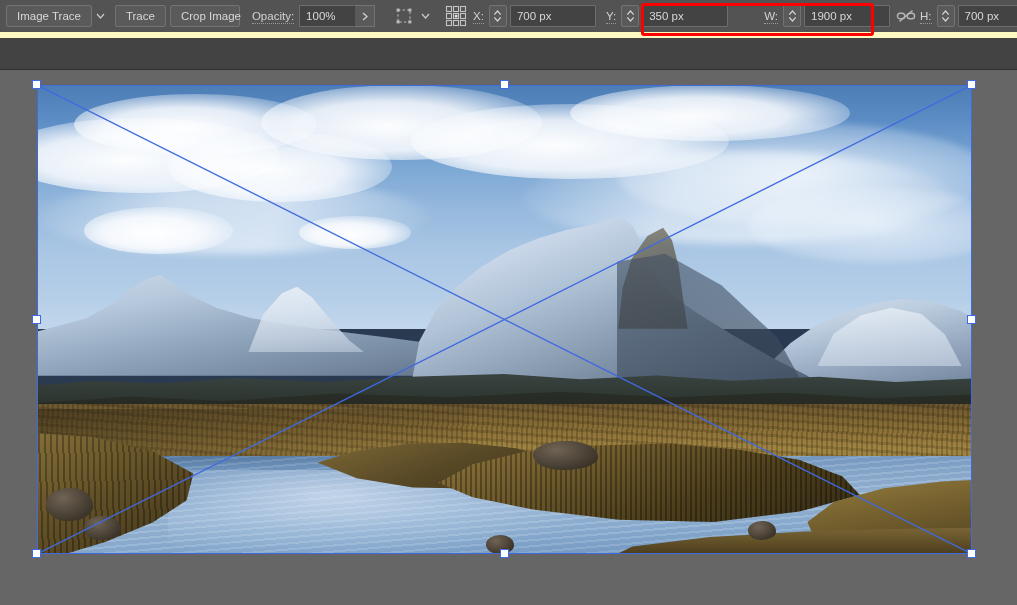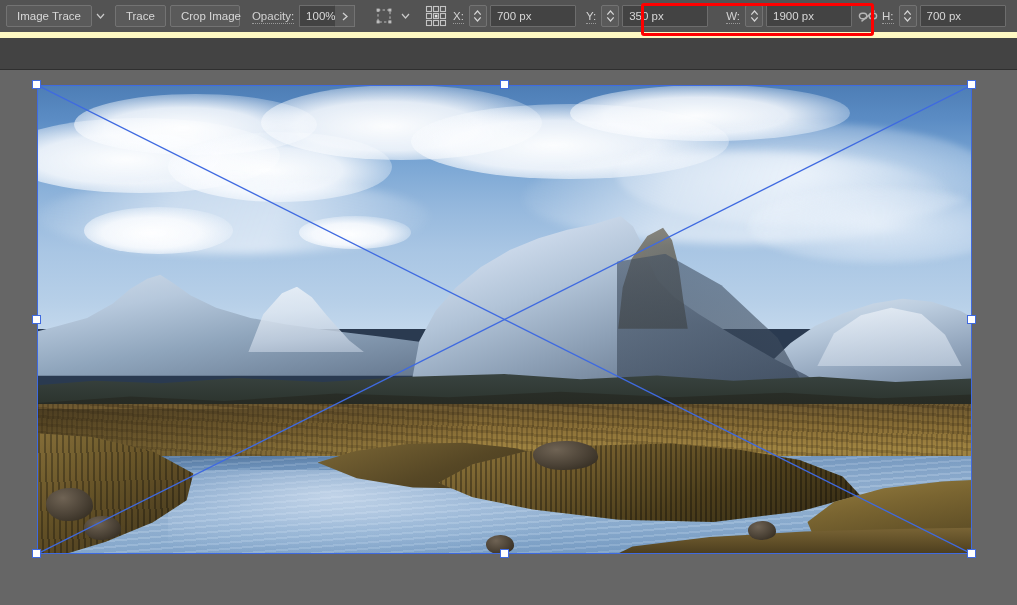--- a/index.html
+++ b/index.html
@@ -361,21 +361,21 @@
     </svg>
   </div>
 
   <div class="btn" style="width:72px">Trace</div>
 
   <div class="btn" style="width:70px;margin-right:12px">Crop Image</div>
 
   <div class="grp">
     <span class="field-label">Opacity:</span>
     <div style="display:flex">
-      <div class="txtfield" style="width:36px;border-right:none">100%</div>
+      <div class="txtfield" style="width:56px;border-right:none">100%</div>
       <div class="arrow-btn">
         <svg width="6" height="9" viewBox="0 0 6 9" aria-hidden="true">
           <path d="M1 1 L5 4.5 L1 8" fill="none" stroke="#d0d0d0" stroke-width="1.3"></path>
         </svg>
       </div>
     </div>
   </div>
 
   <div class="sep"></div>
 
@@ -427,21 +427,21 @@
   </div>
 
   <div class="grp">
     <span class="field-label">Y:</span>
     <div class="stepper">
       <svg width="9" height="14" viewBox="0 0 9 14" aria-hidden="true">
         <path d="M1.3 5.6 L4.5 2 L7.7 5.6" fill="none" stroke="#d6d6d6" stroke-width="1.2"></path>
         <path d="M1.3 8.4 L4.5 12 L7.7 8.4" fill="none" stroke="#d6d6d6" stroke-width="1.2"></path>
       </svg>
     </div>
-    <div class="txtfield" style="width:86px;margin-right:14px">350 px</div>
+    <div class="txtfield" style="width:86px;margin-right:32px">350 px</div>
   </div>
 
   <div class="grp" style="margin-left:4px">
     <span class="field-label">W:</span>
     <div class="stepper">
       <svg width="9" height="14" viewBox="0 0 9 14" aria-hidden="true">
         <path d="M1.3 5.6 L4.5 2 L7.7 5.6" fill="none" stroke="#d6d6d6" stroke-width="1.2"></path>
         <path d="M1.3 8.4 L4.5 12 L7.7 8.4" fill="none" stroke="#d6d6d6" stroke-width="1.2"></path>
       </svg>
     </div>

